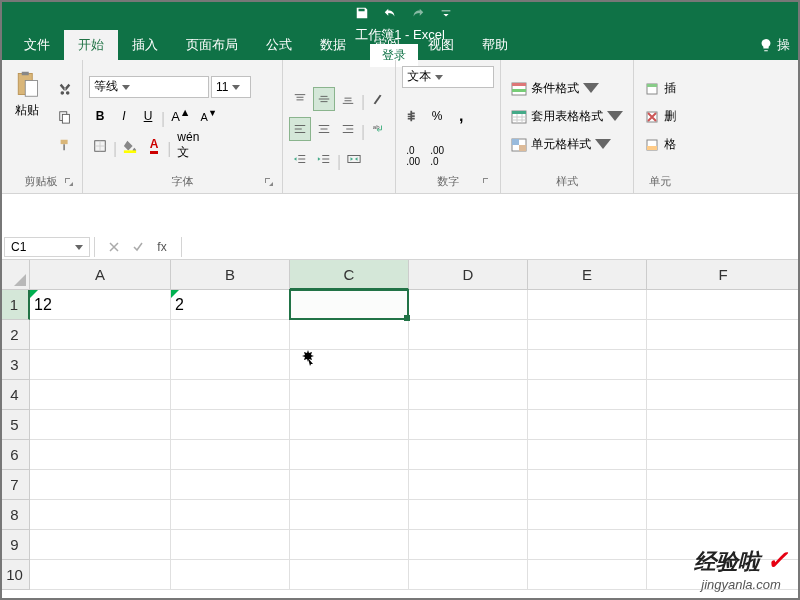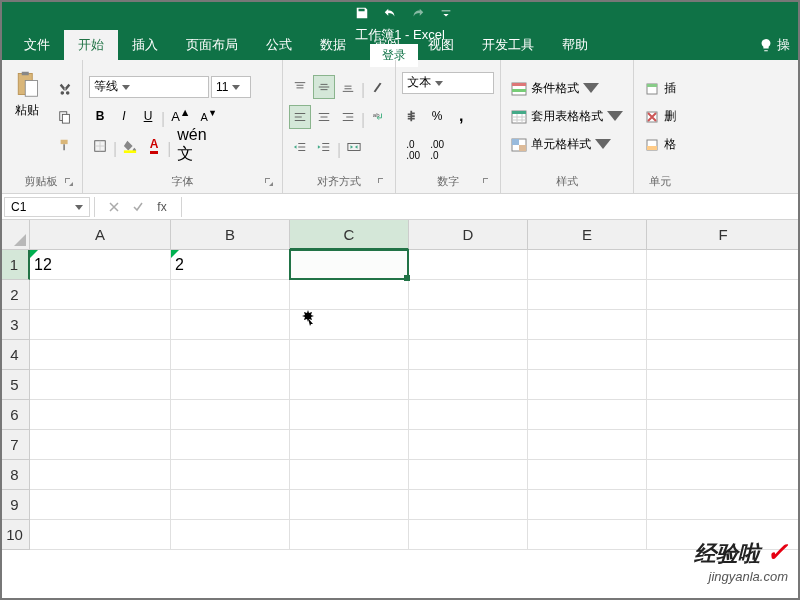--- a/index.html
+++ b/index.html
@@ -34,21 +34,21 @@
 .ctrl { height: 24px; min-width: 22px; display: flex; align-items: center; justify-content: center; font-size: 12px; border: 1px solid transparent; padding: 0 3px; }
 .ctrl.selected { background: #d4e7d8; border: 1px solid #8ab48d; }
 .ctrl svg { width: 14px; height: 14px; }
 .combo { border: 1px solid #c0c0c0; background: #fff; height: 22px; font-size: 12px; display: flex; align-items: center; padding: 0 4px; }
 .combo .arrow { margin-left: 4px; }
 .arrow svg { width: 8px; height: 8px; fill: #666; }
 
 .style-item { display: flex; align-items: center; gap: 4px; font-size: 12px; height: 26px; padding: 0 4px; }
 .style-item svg { width: 16px; height: 16px; }
 
-.formula-bar { height: 26px; border-bottom: 1px solid #d4d4d4; display: flex; align-items: center; font-size: 12px; }
+.formula-bar { height: 26px; border-bottom: 1px solid #d4d4d4; display: flex; align-items: center; font-size: 12px; margin-top: 40px; }
 .name-box { width: 86px; border: 1px solid #d4d4d4; margin: 2px 4px; padding: 2px 6px; display: flex; align-items: center; justify-content: space-between; }
 .fbar-btns { display: flex; gap: 2px; padding: 0 8px; }
 .fbar-btn { width: 22px; height: 22px; display: flex; align-items: center; justify-content: center; color: #aaa; }
 .fbar-btn svg { width: 12px; height: 12px; fill: #aaa; }
 .fx { }
 .fbar-input { flex: 1; padding: 0 8px; }
 .sep { width: 1px; height: 20px; background: #d4d4d4; }
 
 .grid-area { position: relative; }
 .sel-all { position: absolute; left: 0; top: 0; width: 30px; height: 30px; border-right: 1px solid #ccc; border-bottom: 1px solid #ccc; background: #f0f0f0; }
@@ -64,21 +64,21 @@
 
 .cells { position: absolute; left: 30px; top: 30px; }
 .cell-row { display: flex; }
 .cell { border-right: 1px solid #e0e0e0; border-bottom: 1px solid #e0e0e0; height: 30px; font-size: 16px; padding: 0 4px; display: flex; align-items: center; position: relative; }
 .cell.text-stored::before { content: ''; position: absolute; left: 0; top: 0; border-left: 8px solid #00b050; border-bottom: 8px solid transparent; }
 .selection { position: absolute; border: 2px solid #217346; background: rgba(33,115,70,0.02); pointer-events: none; }
 .selection::after { content: ''; position: absolute; right: -3px; bottom: -3px; width: 6px; height: 6px; background: #217346; }
 
 .cursor { position: absolute; width: 16px; height: 16px; pointer-events: none; }
 
-.watermark { position: absolute; right: 12px; bottom: 16px; text-align: right; }
+.watermark { position: absolute; right: 12px; bottom: 8px; text-align: center; }
 .watermark .l1 { font-size: 22px; font-weight: bold; font-style: italic; color: #222; }
 .watermark .l1 .check { color: #e60012; font-size: 26px; }
 .watermark .l2 { font-size: 13px; font-style: italic; color: #555; }
 
 .frame { position: absolute; top: 0; left: 0; width: 800px; height: 600px; border: 2px solid #777; pointer-events: none; }
 </style>
 </head>
 <body>
 
 <div class="titlebar">
@@ -110,21 +110,20 @@
 
 <div class="tabbar">
   <div class="tab">文件</div>
   <div class="tab active">开始</div>
   <div class="tab">插入</div>
   <div class="tab">页面布局</div>
   <div class="tab">公式</div>
   <div class="tab">数据</div>
   <div class="tab">审阅</div>
   <div class="tab">视图</div>
-  <div class="tab">开发工具</div>
   <div class="tab">帮助</div>
   <div class="tell-me">
       <svg viewBox="0 0 16 16">
         <path d="M8 1a5 5 0 0 0-3 9v2h6v-2a5 5 0 0 0-3-9zM6 14h4v1H6z"></path>
       </svg>
       <span>操</span>
     </div>
 </div>
 
 <div class="ribbon">
@@ -208,21 +207,21 @@
               <svg viewBox="0 0 16 16">
                 <path fill="#888" d="M5 2l6 6-5 5-5-5zM13 10s2 2 2 3a2 2 0 0 1-4 0c0-1 2-3 2-3z"></path>
                 <rect x="1" y="13" width="14" height="3" fill="#ffff00"></rect>
               </svg>
             </div>
         <div class="ctrl">
               <span style="color:#c00;border-bottom:3px solid #c00;font-weight:bold">A</span>
             </div>
         <span style="color:#ccc">|</span>
         <div class="ctrl">
-              <span style="font-size:16px">wén<br>文</span>
+              <span style="font-size:12px">wén<br>文</span>
             </div>
       </div>
     </div>
       </div>
     <div class="group-label">
         <span>字体</span>
         <span class="launcher"><svg viewBox="0 0 10 10">
             <path d="M1 1h5v1H2v4H1zM9 5v4H5"></path>
           </svg></span>
       </div>
@@ -294,31 +293,25 @@
         <span style="color:#ccc">|</span>
         <div class="ctrl">
               <svg viewBox="0 0 16 16">
                 <rect x="1" y="4" width="14" height="8" fill="none" stroke="#555"></rect>
                 <path fill="#4a8" d="M4 6l3 2-3 2zM12 6l-3 2 3 2z"></path>
               </svg>
             </div>
       </div>
     </div>
       </div>
-    <div class="group-label">
-        <span>对齐方式</span>
-        <span class="launcher"><svg viewBox="0 0 10 10">
-            <path d="M1 1h5v1H2v4H1z"></path>
-          </svg></span>
-      </div>
   </div>
 
   <div class="group">
     <div class="group-body">
-        <div class="col" style="gap:10px">
+        <div class="col" style="gap:16px">
       <div class="row">
             <div class="combo" style="width:92px">
               <span>文本</span>
               <span class="arrow"><svg viewBox="0 0 8 8">
                   <path d="M0 2h8L4 7z"></path>
                 </svg></span>
             </div>
           </div>
       <div class="row">
         <div class="ctrl">

